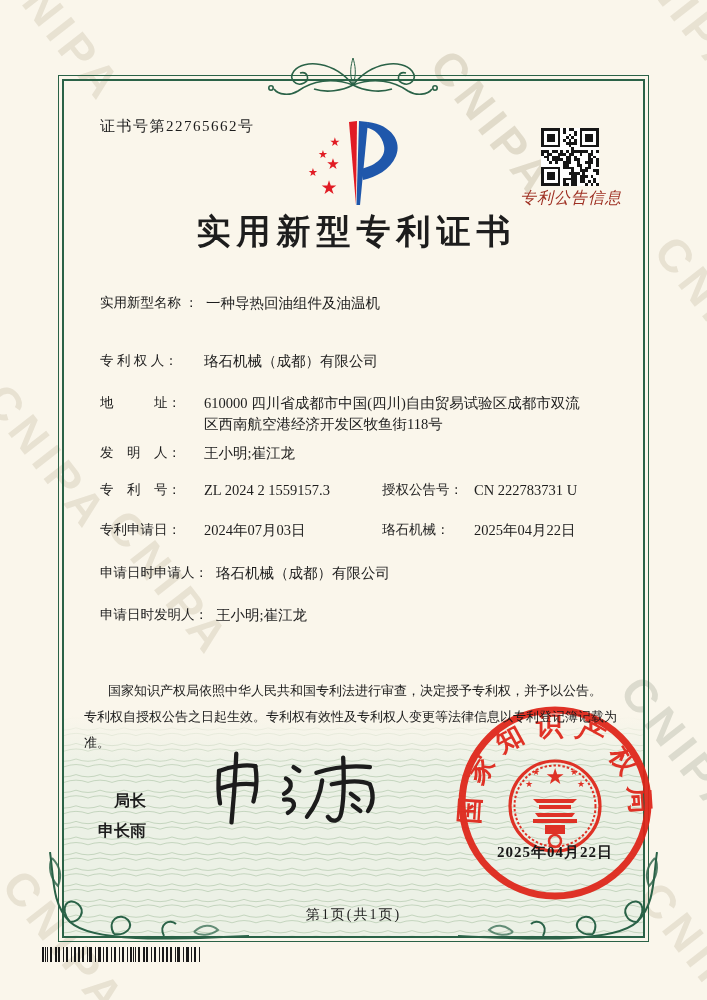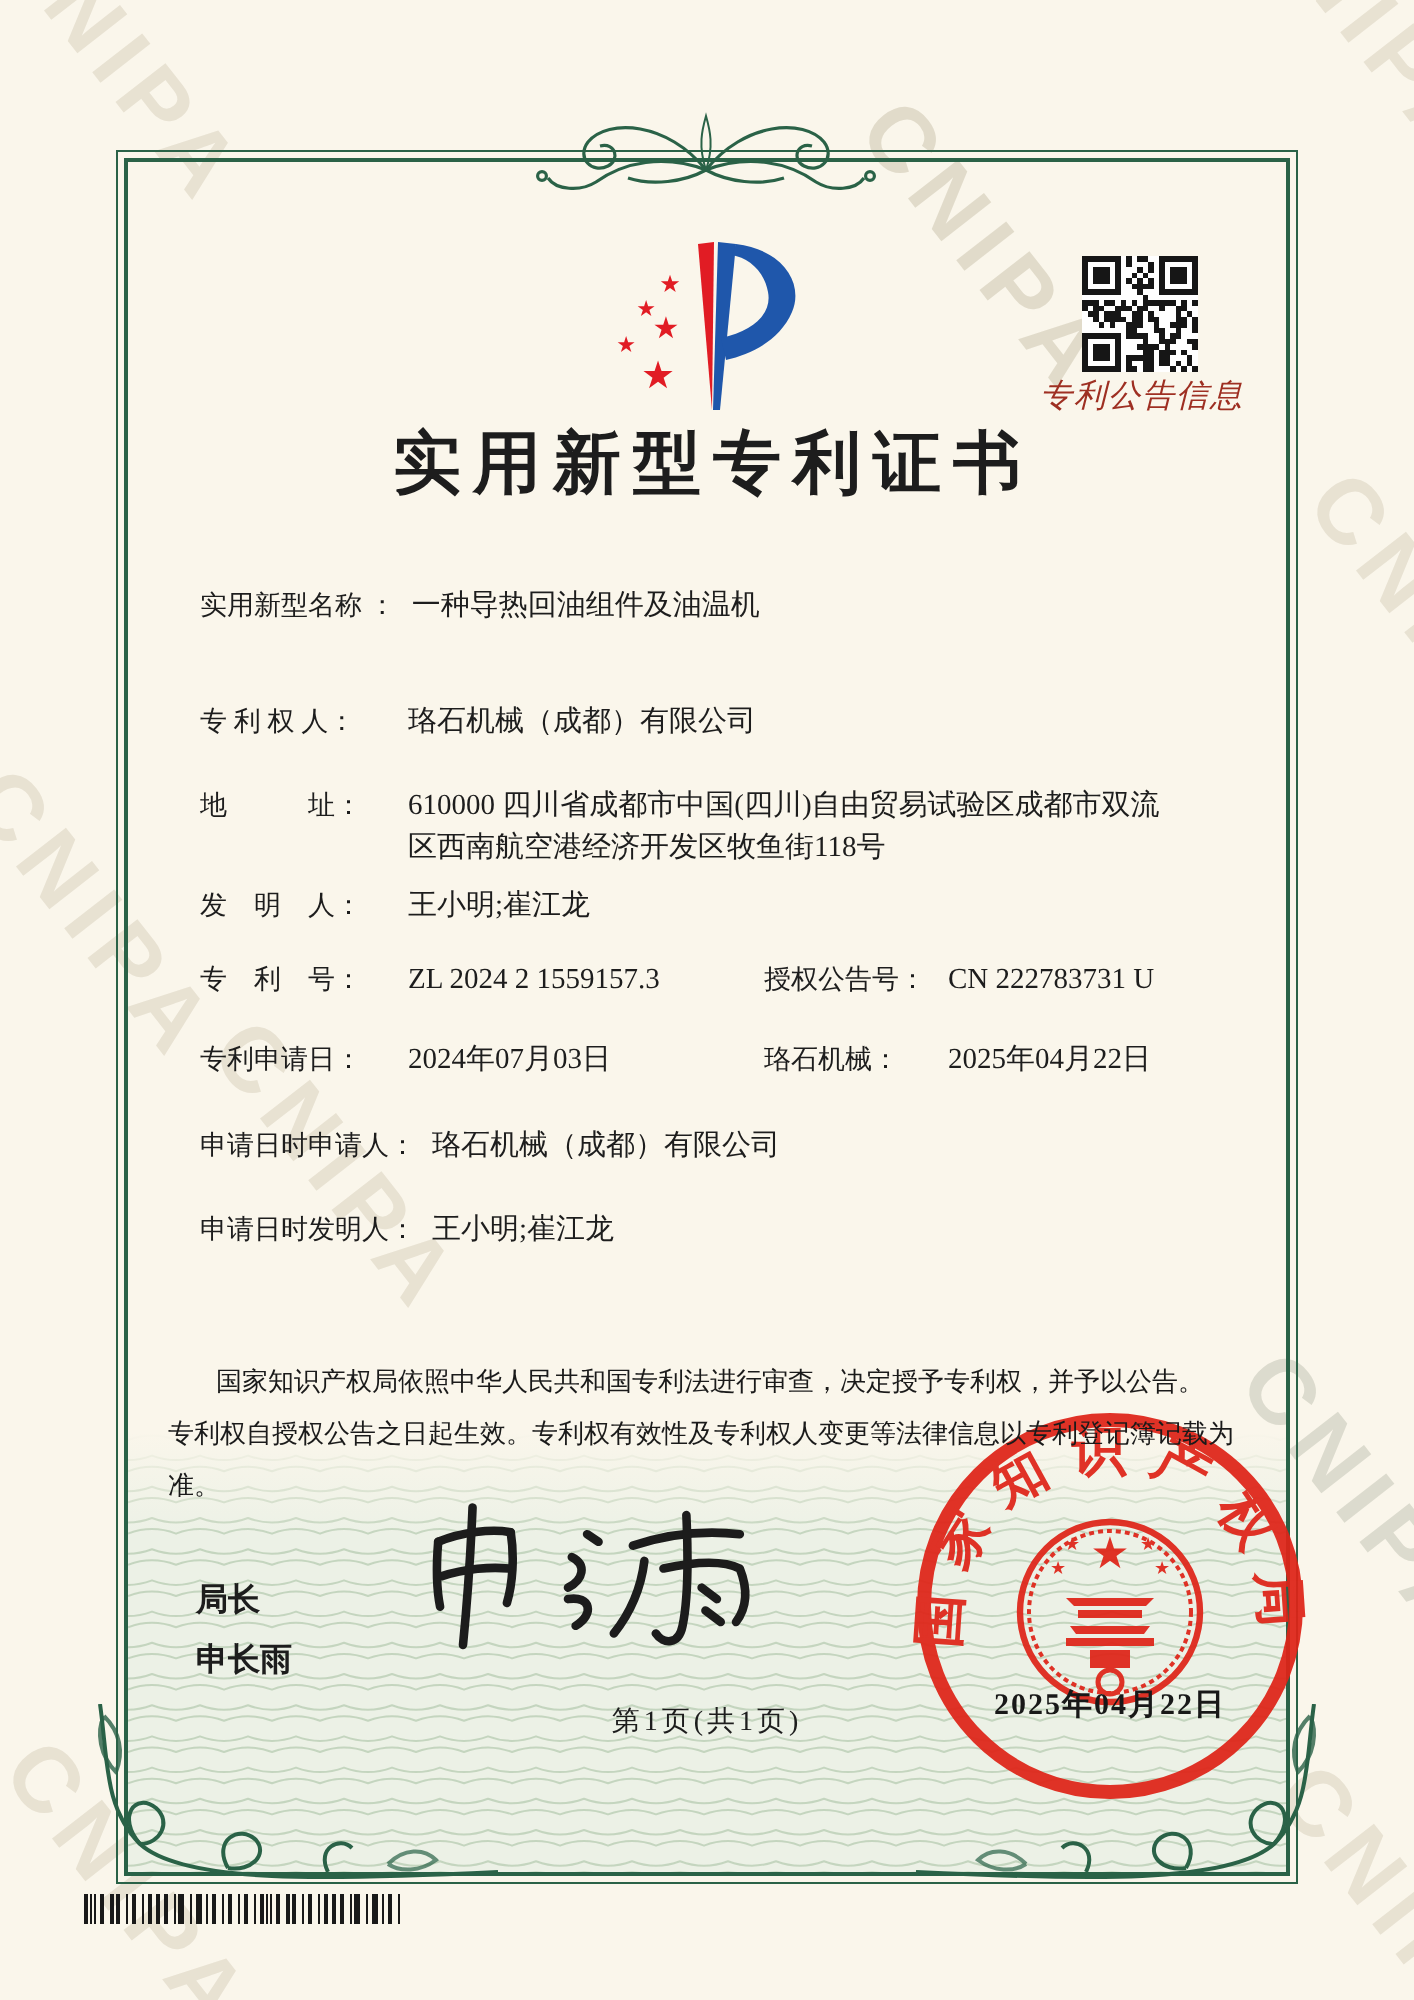--- a/index.html
+++ b/index.html
@@ -66,33 +66,33 @@
   .row-appfiling{left:100px;top:563px;}
   .row-invfiling{left:100px;top:605px;}
 
   
   .statement{position:absolute;left:84px;top:678px;width:548px;z-index:6;
     font-size:13px;line-height:26px;color:#1a1a1a;}
   .statement .l1{text-indent:24px;}
 
   
   .signer{position:absolute;left:98px;top:786px;z-index:6;
-    font-family:"Liberation Sans","DejaVu Sans",sans-serif;font-size:16px;font-weight:700;line-height:30px;}
+    font-family:"Liberation Sans","DejaVu Sans",sans-serif;font-size:16px;font-weight:700;line-height:30px;text-align:right;}
   .sig{position:absolute;left:205px;top:748px;width:200px;height:105px;z-index:6;}
   .sig path{fill:none;stroke:#1c1c1c;stroke-width:4.5;stroke-linecap:round;stroke-linejoin:round;}
   .seal{position:absolute;left:455px;top:703px;width:200px;height:200px;z-index:5;opacity:.93;}
   .seal .ring{fill:none;stroke:var(--seal-red);stroke-width:7;}
   .seal text{fill:var(--seal-red);font-weight:700;}
   .seal .emb{stroke:var(--seal-red);fill:none;}
   .seal .fillred{fill:var(--seal-red);stroke:none;}
   .seal-date{position:absolute;left:455px;top:843px;width:200px;text-align:center;
     font-size:15px;font-weight:700;letter-spacing:1px;color:#181818;z-index:7;}
 
   
-  .page-no{position:absolute;left:0;top:852px;width:707px;text-align:center;
+  .page-no{position:absolute;left:0;top:906px;width:707px;text-align:center;
     font-size:14px;letter-spacing:2px;z-index:6;}
   .barcode{position:absolute;left:42px;top:947px;width:158px;height:15px;z-index:5;
     background-image:
       repeating-linear-gradient(90deg,#191919 0 2px,transparent 2px 5px,#191919 5px 6px,transparent 6px 8px),
       repeating-linear-gradient(90deg,transparent 0 3px,#191919 3px 4px,transparent 4px 11px);}
 </style>
 </head>
 <body>
 
 <div class="page">
@@ -163,20 +163,21 @@
       <path d="M70,82 C62,68 76,60 84,68 C90,75 82,84 70,82"></path>
       <path d="M120,84 C114,72 126,66 132,72"></path>
       <path d="M8,6 C16,14 18,24 14,34 C6,26 4,14 8,6" fill="#2a6247" opacity=".8"></path>
       <path d="M150,80 C158,72 168,72 174,78 C166,84 156,84 150,80" fill="#2a6247" opacity=".7"></path>
     </g>
   </svg>
   <svg class="ornament" style="left:453px;top:852px;" width="210" height="95" viewBox="0 0 210 95">
     <use href="#cornL" transform="translate(210,0) scale(-1,1)"></use>
   </svg>
 
+  <div class="cert-no">证书号第22765662号</div>
 
   <svg class="logo" viewBox="0 0 160 110">
     <g>
       <polygon points="69,14 77,13 76,97" fill="#e11c24"></polygon>
       <polygon points="79,13 88,14 80,97 76.5,97" fill="#1f57ab"></polygon>
       <path d="M88,14 C112,17 122,34 116,48 C110,62 96,69 83,72 L80.5,61 C98,57 106,48 104,38 C102,27 94,21 86,19.5 Z" fill="#1f57ab"></path>
     </g>
     <g fill="#e11c24" text-anchor="middle" font-family="'DejaVu Sans',sans-serif">
       <text x="55" y="38" font-size="12">★</text>
       <text x="43" y="50" font-size="11">★</text>

